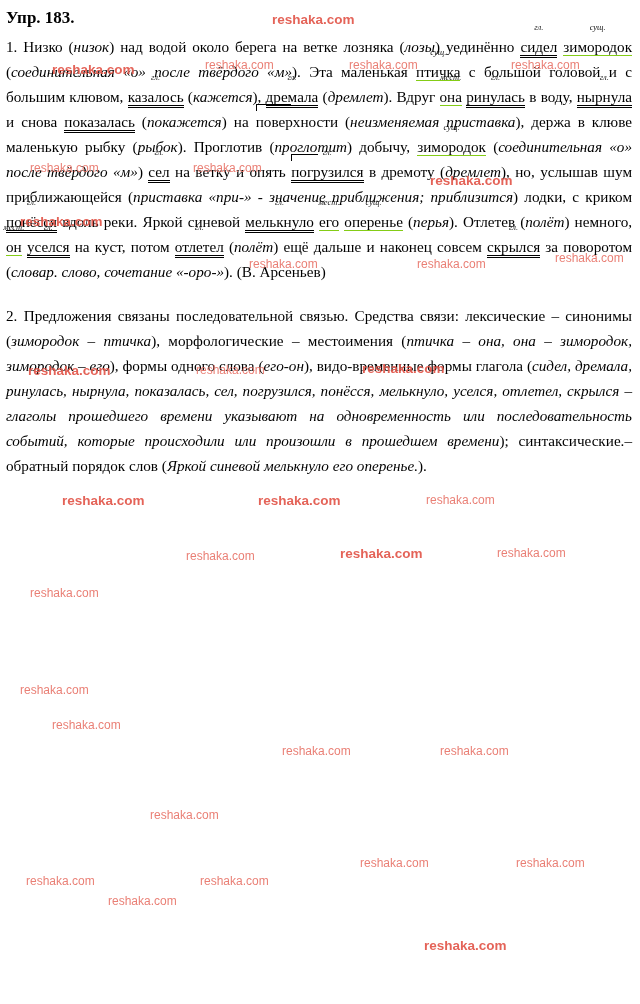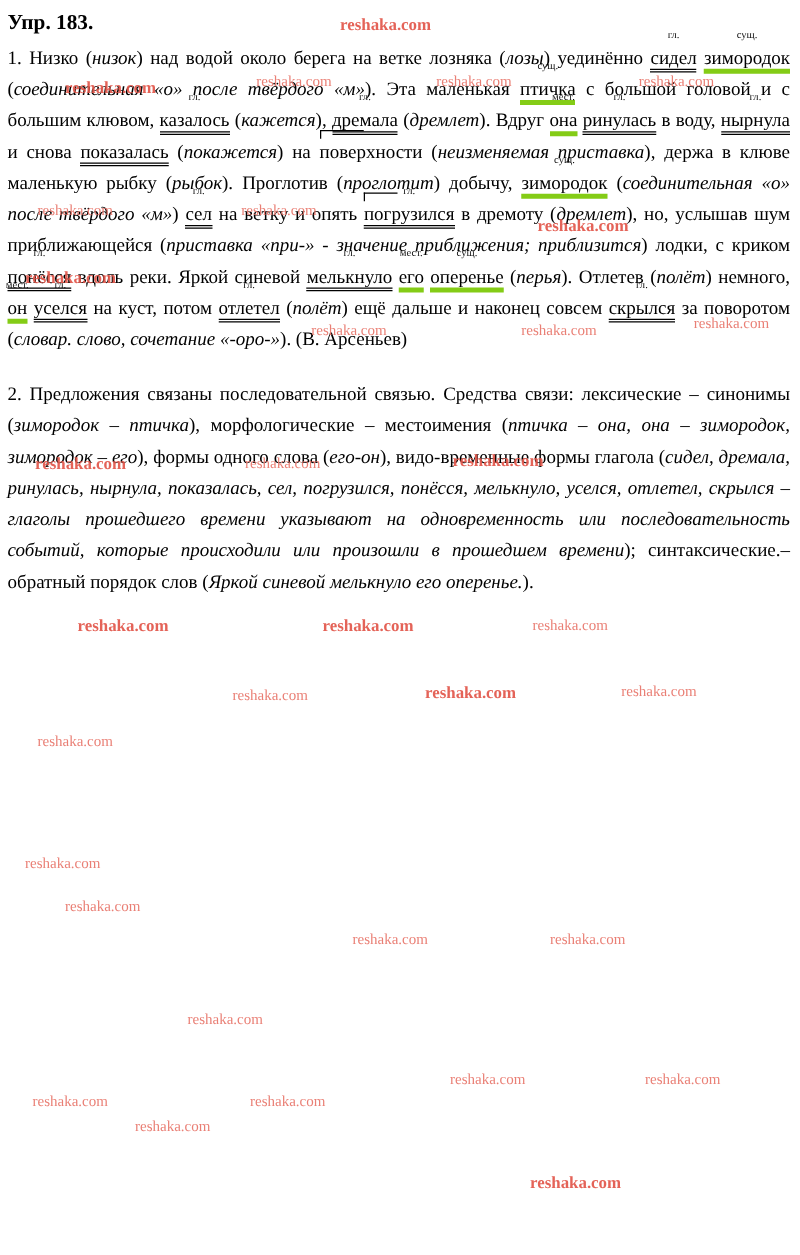--- a/index.html
+++ b/index.html
@@ -45,31 +45,32 @@
     position: relative;
     display: inline-block;
     white-space: nowrap;
   }
   .lbl {
     position: absolute;
     top: -11px;
     left: 50%;
     transform: translateX(-50%);
     font-size: 8.5px;
+    font-style: italic;
     font-family: "Liberation Serif", serif;
     line-height: 9px;
     white-space: nowrap;
     color: #111;
   }
   .dbl {
     border-bottom: 3px double #000;
     padding-bottom: 0px;
   }
   .sgl {
-    border-bottom: 4px solid #84cc16;
+    border-bottom: 1px solid #84cc16;
   }
   .prefix-mark {
     position: relative;
     display: inline-block;
   }
   .prefix-mark::before {
     content: "";
     position: absolute;
     left: 0;
     top: -5px;
@@ -85,21 +86,21 @@
     top: -5px;
     width: 26px;
     height: 6px;
     border-left: 1.5px solid #000;
     border-top: 1.5px solid #000;
   }
   
   .wm {
     position: absolute;
     color: #e8756a;
-    font-family: Liberation Serif, serif;
+    font-family: Liberation Sans, sans-serif;
     font-size: 12px;
     opacity: 0.92;
     pointer-events: none;
     white-space: nowrap;
   }
   .wm.big {
     font-weight: bold;
     font-size: 13.5px;
     color: #e2564a;
   }

